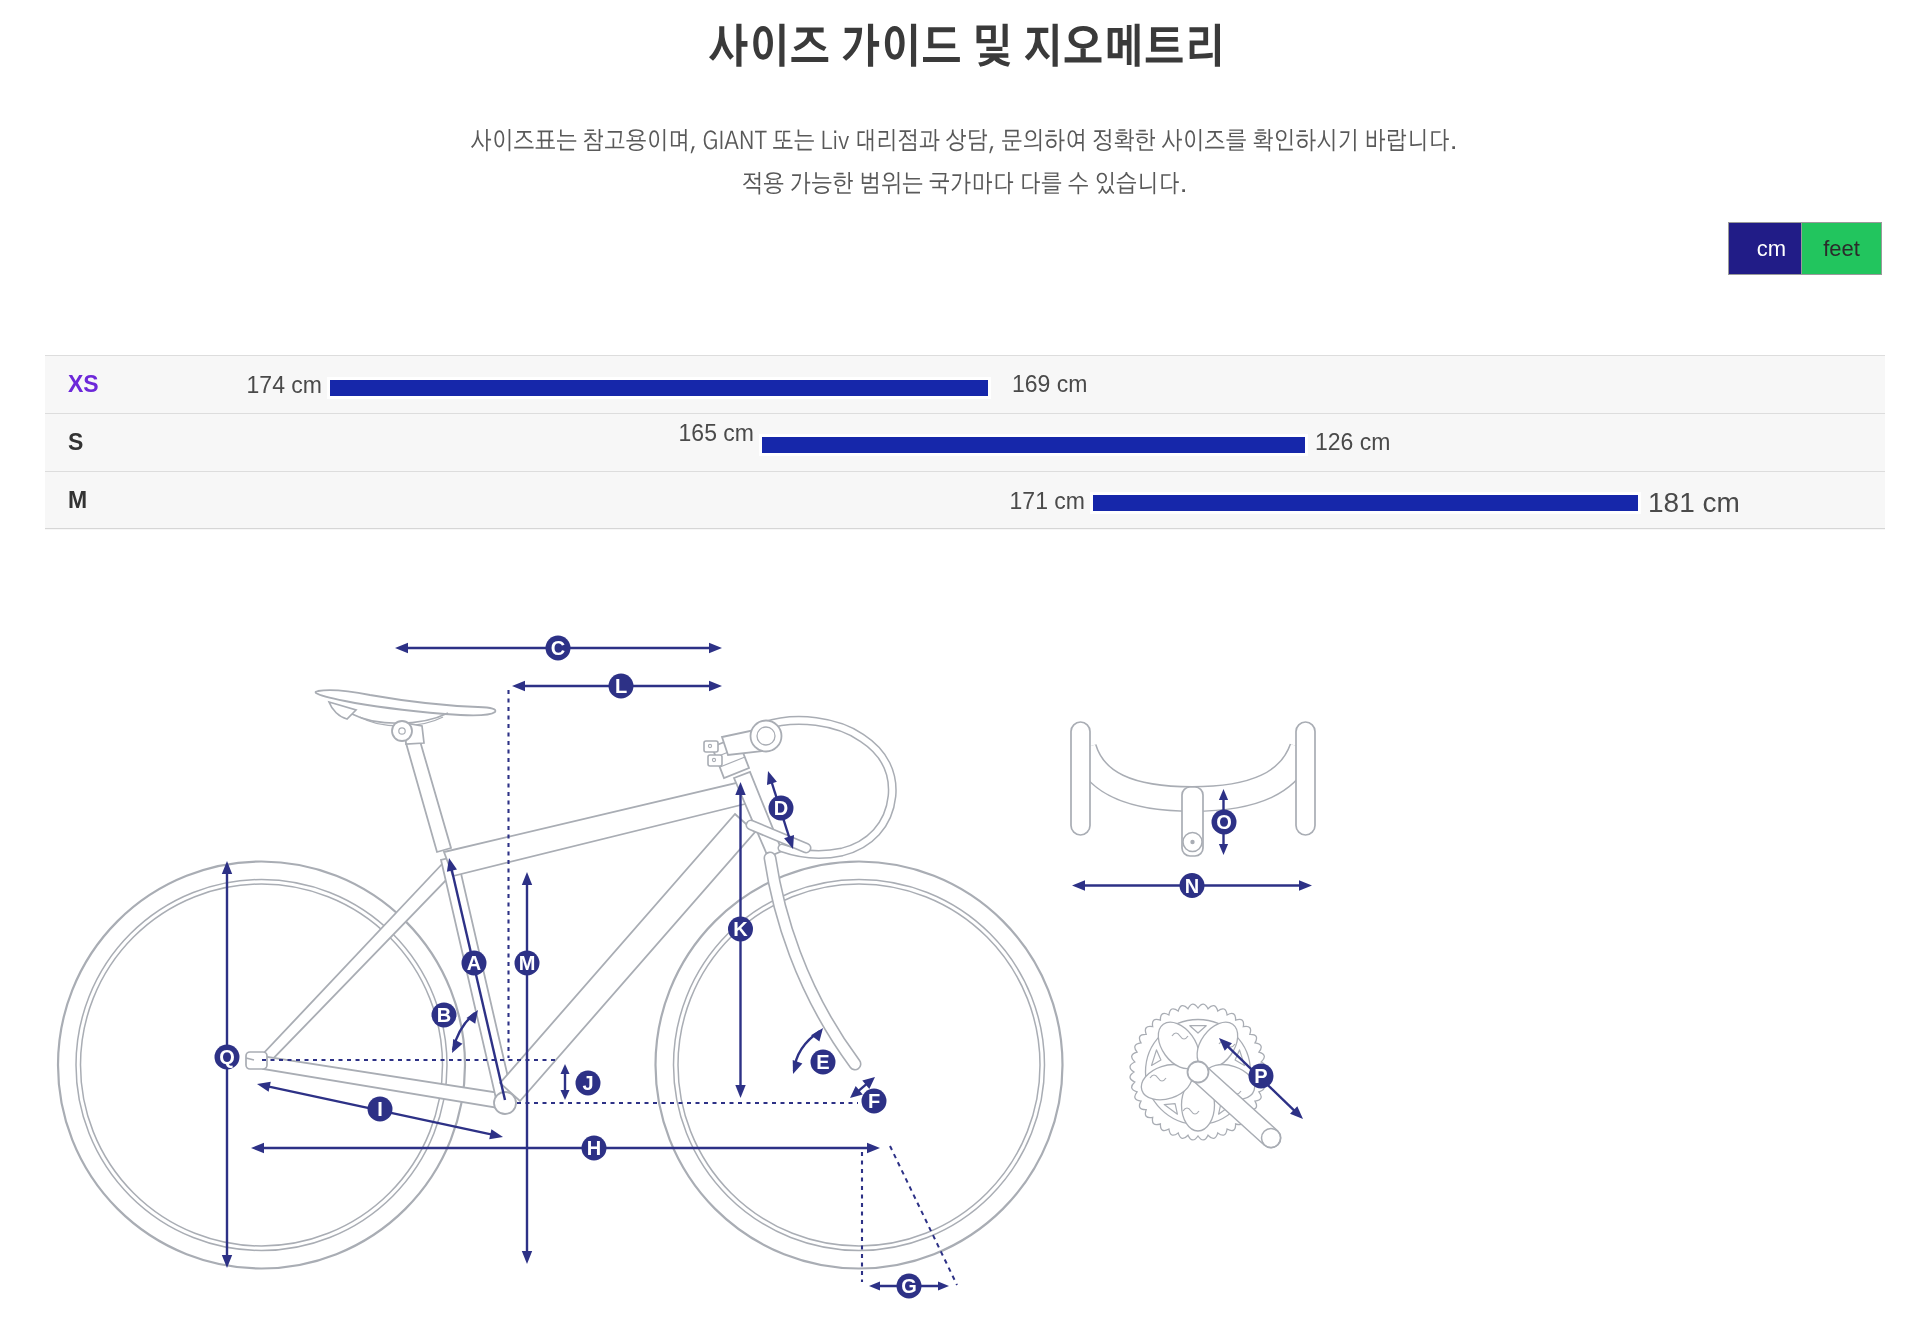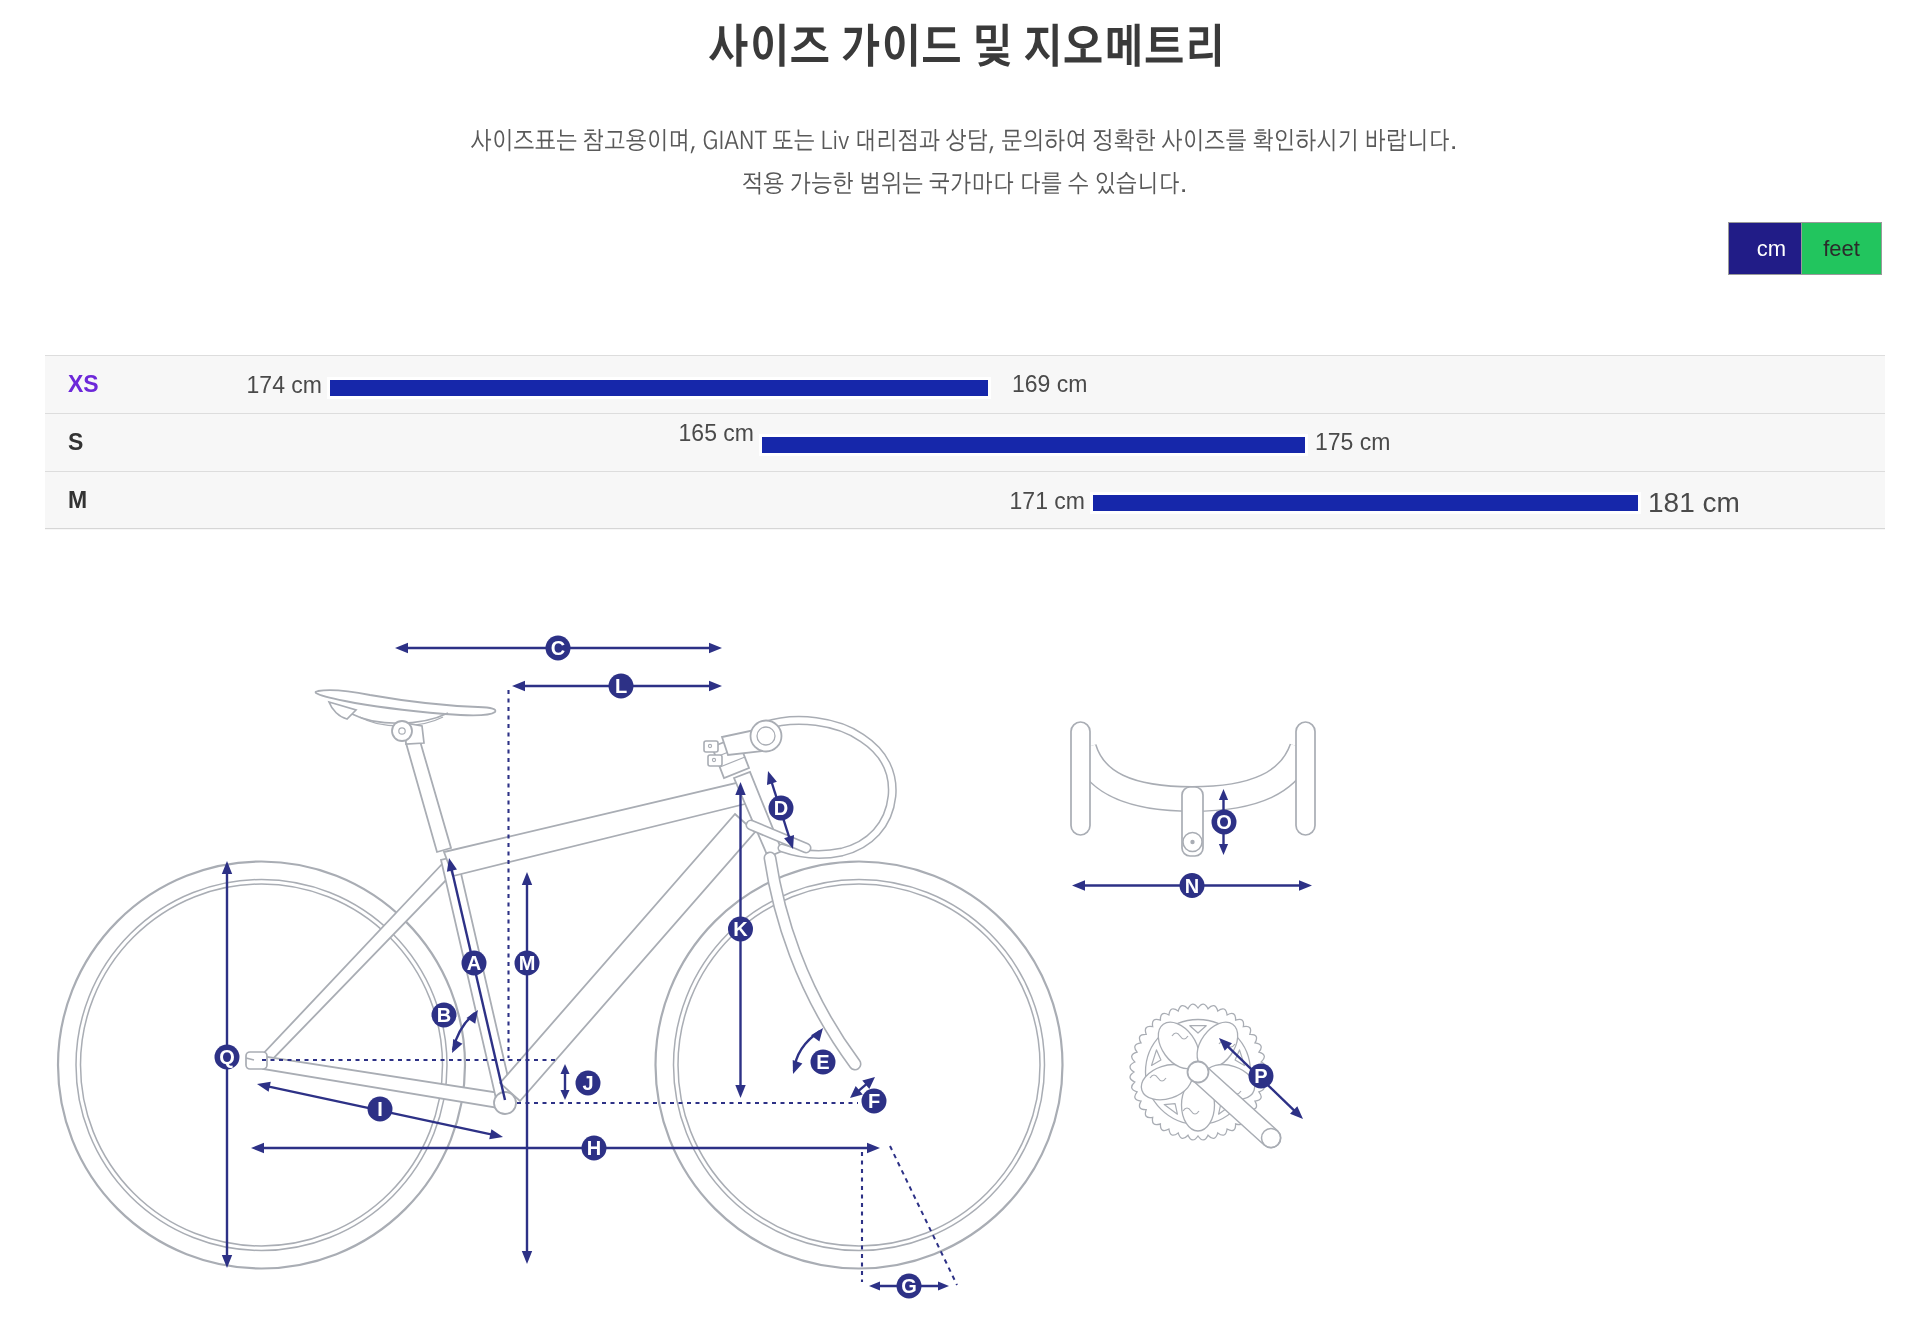--- a/index.html
+++ b/index.html
@@ -22,21 +22,21 @@
   </div>
 <div style="position:absolute;left:45px;top:355px;width:1840px;height:58px;background:#f7f7f7;border-top:1px solid #ddd;"></div>
 <div style="position:absolute;left:68px;top:371px;font-size:23px;font-weight:bold;color:#6d28d9;">XS</div>
 <div style="position:absolute;left:232px;top:372px;width:90px;text-align:right;font-size:23px;color:#4a4a4a;">174 cm</div>
 <div style="position:absolute;left:330px;top:380px;width:658px;height:16px;background:#1627aa;box-shadow:0 0 0 3px #fff;"></div>
 <div style="position:absolute;left:998px;top:371px;font-size:23px;color:#4a4a4a;margin-left:14px;">169 cm</div>
 <div style="position:absolute;left:45px;top:413px;width:1840px;height:58px;background:#f7f7f7;border-top:1px solid #ddd;"></div>
 <div style="position:absolute;left:68px;top:429px;font-size:23px;font-weight:bold;color:#333;">S</div>
 <div style="position:absolute;left:664px;top:420px;width:90px;text-align:right;font-size:23px;color:#4a4a4a;">165 cm</div>
 <div style="position:absolute;left:762px;top:437px;width:543px;height:16px;background:#1627aa;box-shadow:0 0 0 3px #fff;"></div>
-<div style="position:absolute;left:1315px;top:429px;font-size:23px;color:#4a4a4a;">175 cm</div>
+<div style="position:absolute;left:1315px;top:429px;font-size:23px;color:#4a4a4a;">126 cm</div>
 <div style="position:absolute;left:45px;top:471px;width:1840px;height:58px;background:#f7f7f7;border-top:1px solid #ddd;"></div>
 <div style="position:absolute;left:68px;top:487px;font-size:23px;font-weight:bold;color:#333;">M</div>
 <div style="position:absolute;left:995px;top:488px;width:90px;text-align:right;font-size:23px;color:#4a4a4a;">171 cm</div>
 <div style="position:absolute;left:1093px;top:495px;width:545px;height:16px;background:#1627aa;box-shadow:0 0 0 3px #fff;"></div>
 <div style="position:absolute;left:1648px;top:487px;font-size:28px;color:#4a4a4a;text-align:center;">181 cm</div>
 <div style="position:absolute;left:45px;top:528px;width:1840px;height:0;border-top:1px solid #d6d6d6;"></div>
 <div class="abs" style="left:0;top:600px;width:1920px;height:742px;"><svg width="1920" height="742" viewBox="0 600 1920 742">
       <g fill="none" stroke="#a9adb4">
         <circle cx="261.5" cy="1065" r="203.5" stroke-width="2.2"></circle>
         <circle cx="261.5" cy="1065" r="185.5" stroke-width="1.5"></circle>

